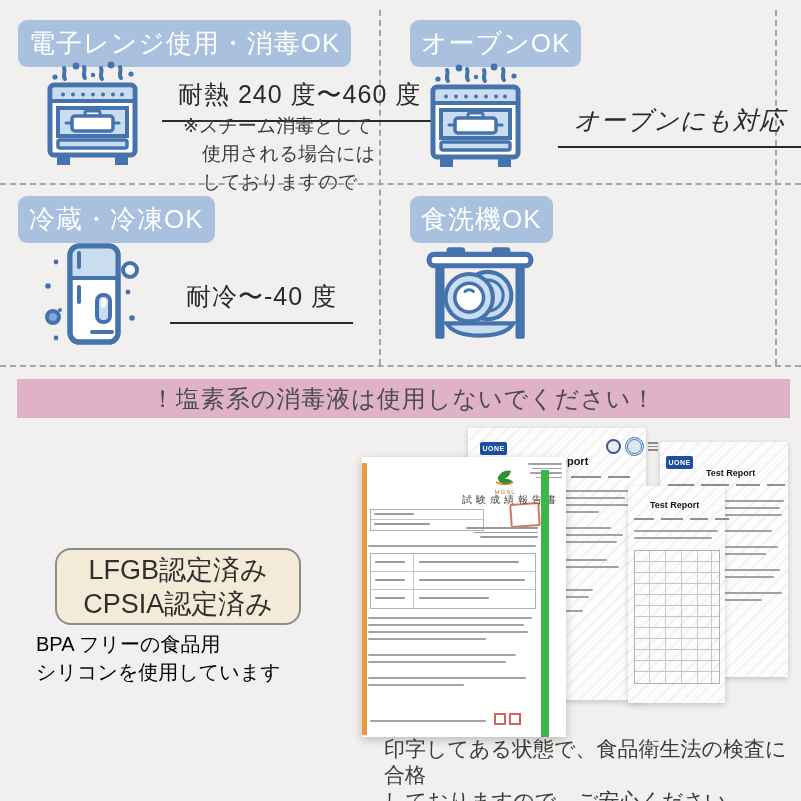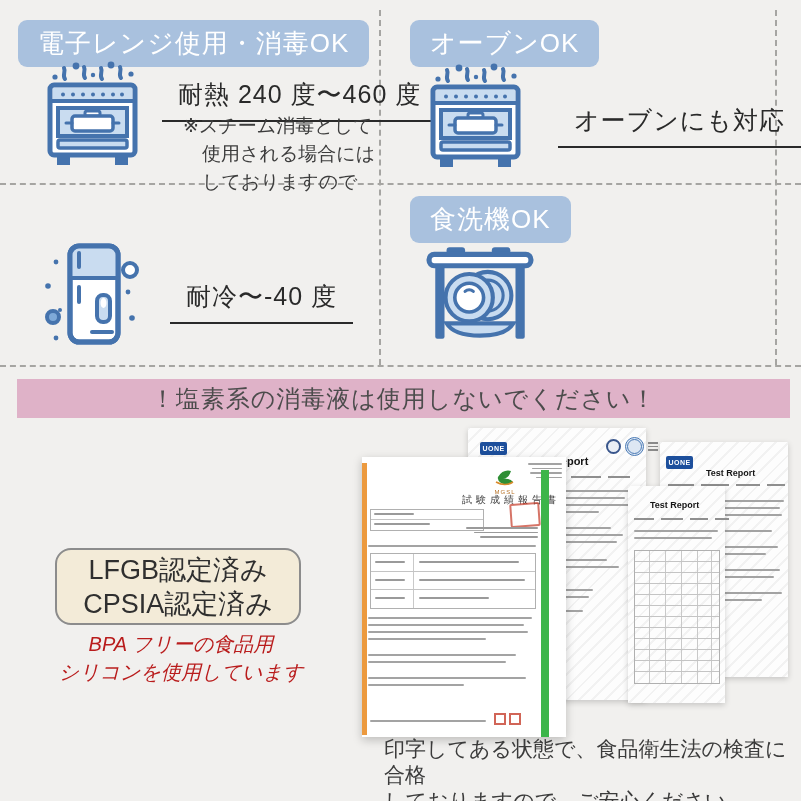--- a/index.html
+++ b/index.html
@@ -5,42 +5,42 @@
   html,body{margin:0;padding:0;}
   body{font-family:"Liberation Sans","DejaVu Sans",sans-serif;}
   .canvas{position:relative;width:801px;height:801px;background:#f1f0ee;overflow:hidden;}
 
   
   .vdash{position:absolute;width:0;border-left:2px dashed #a6a5a2;}
   .hdash{position:absolute;height:0;border-top:2px dashed #a6a5a2;}
 
   
   .badge{position:absolute;background:#a9c1de;color:#fff;font-size:26px;
-         border-radius:9px;padding:6px 20px;letter-spacing:1px;white-space:nowrap;}
+         border-radius:9px;padding:6px 11px;letter-spacing:1px;white-space:nowrap;}
 
   
   .maintext{position:absolute;display:inline-block;color:#2a2a2a;font-size:25px;
             border-bottom:2px solid #2a2a2a;padding:0 16px 9px;white-space:nowrap;letter-spacing:1px;}
 
   .note{position:absolute;left:183px;top:112px;font-size:19px;line-height:28px;color:#3c3c3c;}
   .note div:nth-child(n+2){margin-left:19px;}
 
   .qicon{position:absolute;}
 
   
   .banner{position:absolute;left:17px;top:379px;width:773px;height:39px;background:#dfb2c8;
           color:#4c4c4c;font-size:24px;display:flex;align-items:center;justify-content:center;
           letter-spacing:1px;}
 
   
   .certbox{position:absolute;left:55px;top:548px;width:242px;height:73px;background:#f3ebd8;
            border:2px solid #8c8c8c;border-radius:16px;display:flex;flex-direction:column;
            justify-content:center;text-align:center;font-size:27px;line-height:34px;color:#2f2f2f;}
-  .bpatext{position:absolute;left:36px;top:630px;width:290px;text-align:center;
-           font-size:20px;line-height:28px;color:#b91c1c;font-style:italic;}
+  .bpatext{position:absolute;left:36px;top:630px;width:290px;
+           font-size:20px;line-height:28px;color:#000000;}
 
   
   .caption{position:absolute;left:384px;top:736px;font-size:21px;line-height:26px;color:#3b3b3b;}
 
   
   .doc{position:absolute;background:#fdfdfd;box-shadow:0 2px 6px rgba(0,0,0,.18);}
   .wm{background-image:repeating-linear-gradient(135deg,rgba(175,175,175,.14) 0 2px,transparent 2px 9px);}
   .docA{left:362px;top:457px;width:204px;height:280px;background:#fff;box-shadow:0 3px 9px rgba(0,0,0,.22);}
   .docB{left:468px;top:428px;width:178px;height:272px;}
   .docC{left:628px;top:486px;width:97px;height:217px;}
@@ -158,22 +158,23 @@
         <rect x="40" y="51" width="15" height="5" rx="2" fill="#fff" stroke-width="3"></rect>
         <rect x="27" y="56" width="41" height="15" rx="3" fill="#fff" stroke-width="3.5"></rect>
         <line x1="21" y1="63" x2="27" y2="63" stroke-width="3"></line>
         <line x1="68" y1="63" x2="74" y2="63" stroke-width="3"></line>
         <rect x="13" y="80" width="69" height="8" rx="2" fill="#c9dcf0" stroke-width="3.5"></rect>
         <rect x="12" y="97" width="13" height="8" fill="#4573ad" stroke="none"></rect>
         <rect x="70" y="97" width="13" height="8" fill="#4573ad" stroke="none"></rect>
       </g>
     </svg>
   </div>
-  <div class="maintext" style="left:558px;top:104px;">オーブンにも対応</div>
-
+  <div class="maintext" style="left:558px;top:104px;font-style:italic;">オーブンにも対応</div>
+
+  <div class="badge" style="left:18px;top:196px;">冷蔵・冷凍OK</div>
   <div class="qicon" style="left:40px;top:240px;">
     <svg width="105" height="110" viewBox="0 0 105 110">
       <g stroke="#4573ad" stroke-linecap="round" fill="none">
         <rect x="30" y="6" width="48" height="96" rx="9" fill="#fff" stroke-width="5"></rect>
         <path d="M30,15 a9,9 0 0 1 9,-9 h30 a9,9 0 0 1 9,9 v23 h-48 z" fill="#c9dcf0" stroke="none"></path>
         <rect x="30" y="6" width="48" height="96" rx="9" fill="none" stroke-width="5"></rect>
         <line x1="30" y1="38" x2="78" y2="38" stroke-width="4"></line>
         <line x1="39" y1="13" x2="39" y2="27" stroke-width="4"></line>
         <line x1="39" y1="47" x2="39" y2="62" stroke-width="4"></line>
         <rect x="57" y="55" width="13" height="27" rx="6" fill="#c9dcf0" stroke-width="4"></rect>

